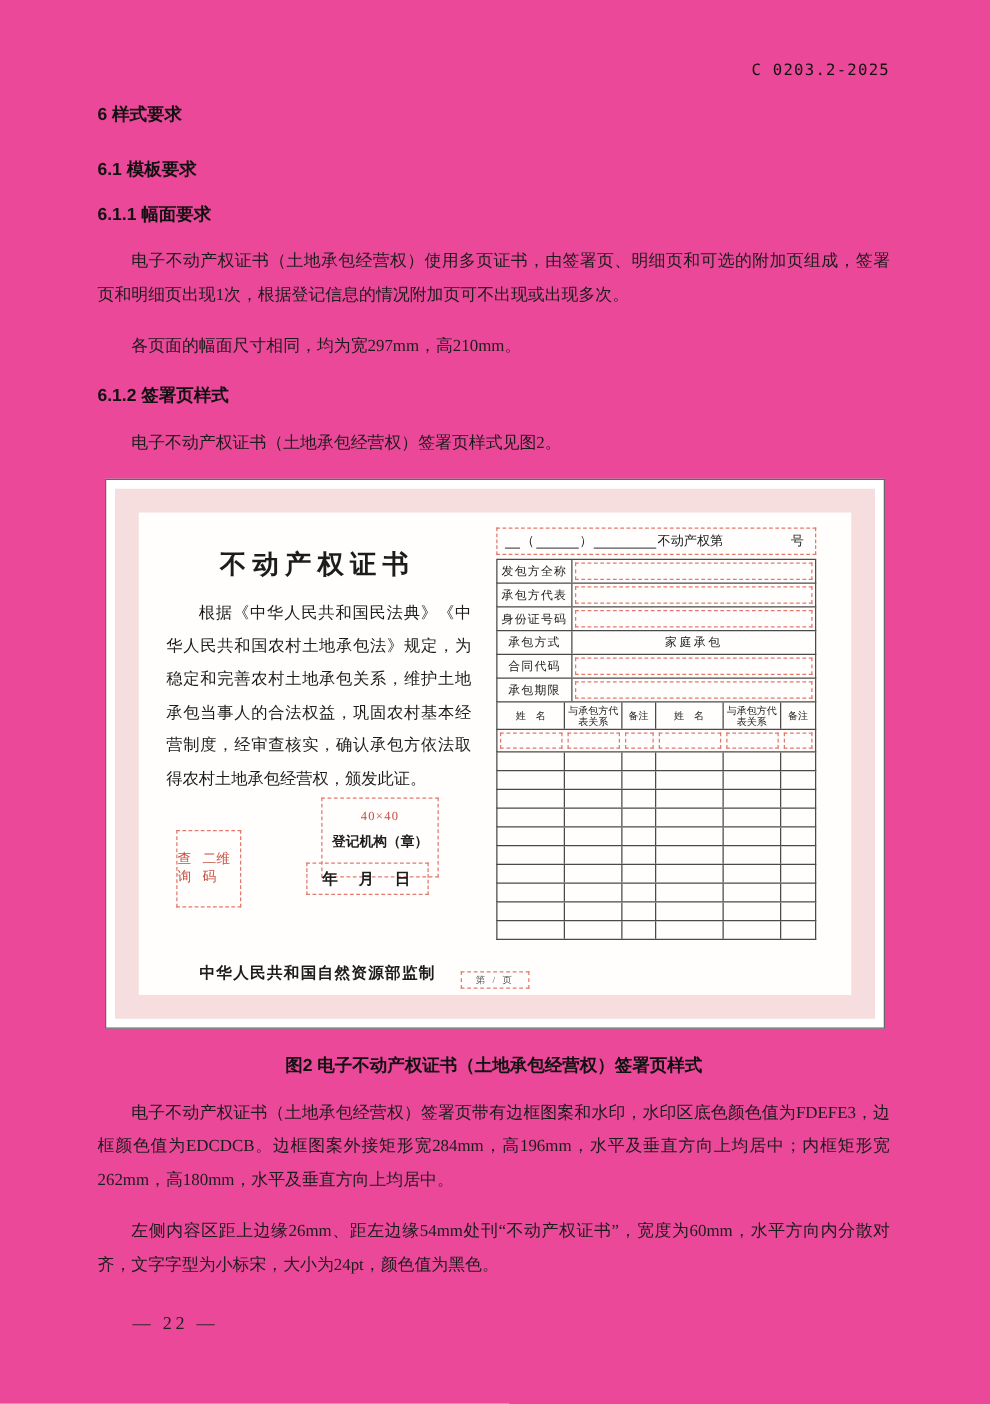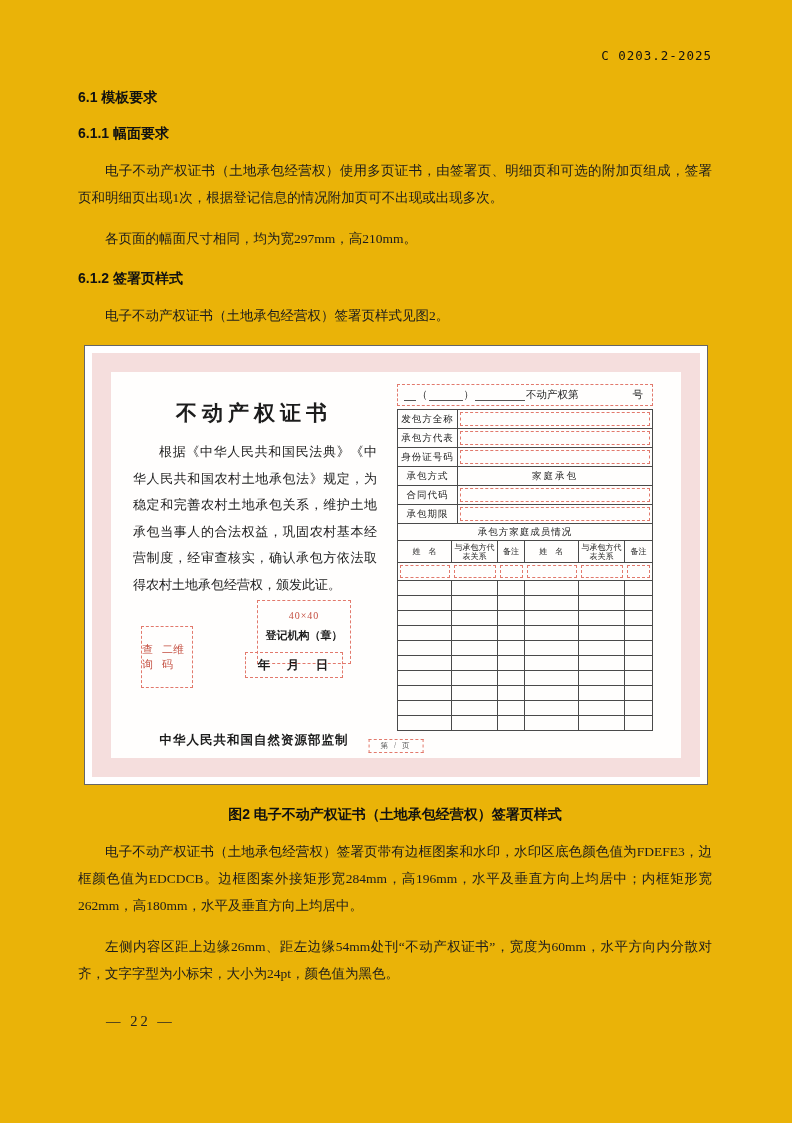--- a/index.html
+++ b/index.html
@@ -1,17 +1,17 @@
 <!DOCTYPE html>
 <html><head>
 <meta charset="utf-8">
 <style>
   html,body{margin:0;padding:0;background:#e8e8e8;}
   .page{
-    position:relative;width:792px;height:1123px;margin:0 auto;background:#eab308;
+    position:relative;width:792px;height:1123px;margin:0 auto;background:#ec4899;
     box-sizing:border-box;padding:48px 80px 0 78px;
     font-family:"Liberation Serif","DejaVu Serif",serif;color:#1c1c1c;overflow:hidden;
   }
   .doc-code{text-align:right;font-size:12.5px;letter-spacing:1px;font-family:"DejaVu Sans Mono","Liberation Mono",monospace;color:#111;}
   .hd{font-family:"Liberation Sans","DejaVu Sans",sans-serif;font-weight:bold;font-size:14px;color:#111;}
   .h1{margin:20px 0 0 0;}
   .h2{margin:26px 0 0 0;}
   .h3{margin:18px 0 0 0;}
   .para{margin:14px 0 0 0;font-size:13.5px;line-height:27px;text-align:justify;text-indent:2em;}
 
@@ -76,20 +76,21 @@
     font-weight:bold;font-size:14px;margin-top:21px;color:#111;}
   .page-footer{margin:26px 0 0 28px;font-size:14.5px;letter-spacing:3px;color:#222;}
 </style>
 </head>
 <body>
 
 <div class="page">
 
   <div class="doc-code">C 0203.2-2025</div>
 
+  <div class="hd h1">6  样式要求</div>
   <div class="hd h2">6.1 模板要求</div>
   <div class="hd h3">6.1.1 幅面要求</div>
 
   <p class="para">电子不动产权证书（土地承包经营权）使用多页证书，由签署页、明细页和可选的附加页组成，签署页和明细页出现1次，根据登记信息的情况附加页可不出现或出现多次。</p>
   <p class="para">各页面的幅面尺寸相同，均为宽297mm，高210mm。</p>
 
   <div class="hd h3">6.1.2 签署页样式</div>
   <p class="para">电子不动产权证书（土地承包经营权）签署页样式见图2。</p>
 
   <div class="figure">
@@ -156,21 +157,20 @@
               </div>
           </div>
           <div class="f-row">
             <div class="f-label">承包期限</div>
             <div class="f-value">
                 <span class="ph"></span>
               </div>
           </div>
         </div>
 
-        <div class="m-title">承包方家庭成员情况</div>
 
         <div class="m-grid m-header">
           <span>姓　名</span>
           <span>与承包方代表关系</span>
           <span>备注</span>
           <span>姓　名</span>
           <span>与承包方代表关系</span>
           <span>备注</span>
         </div>
 

